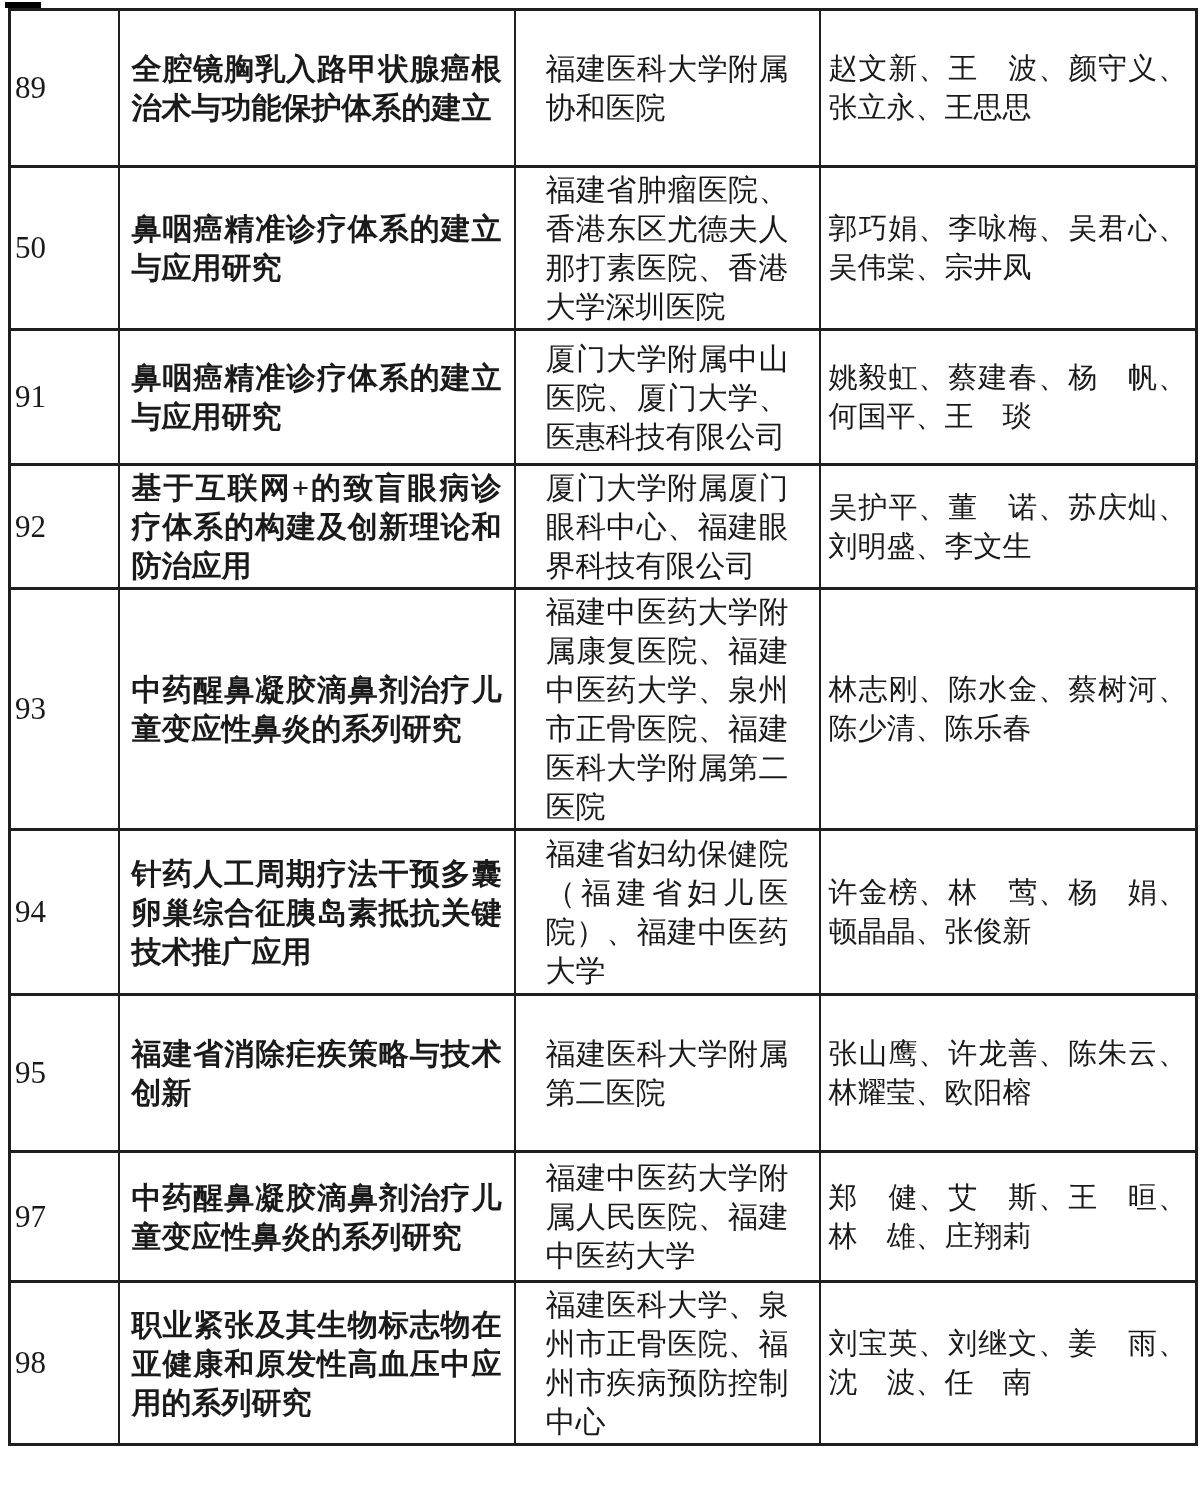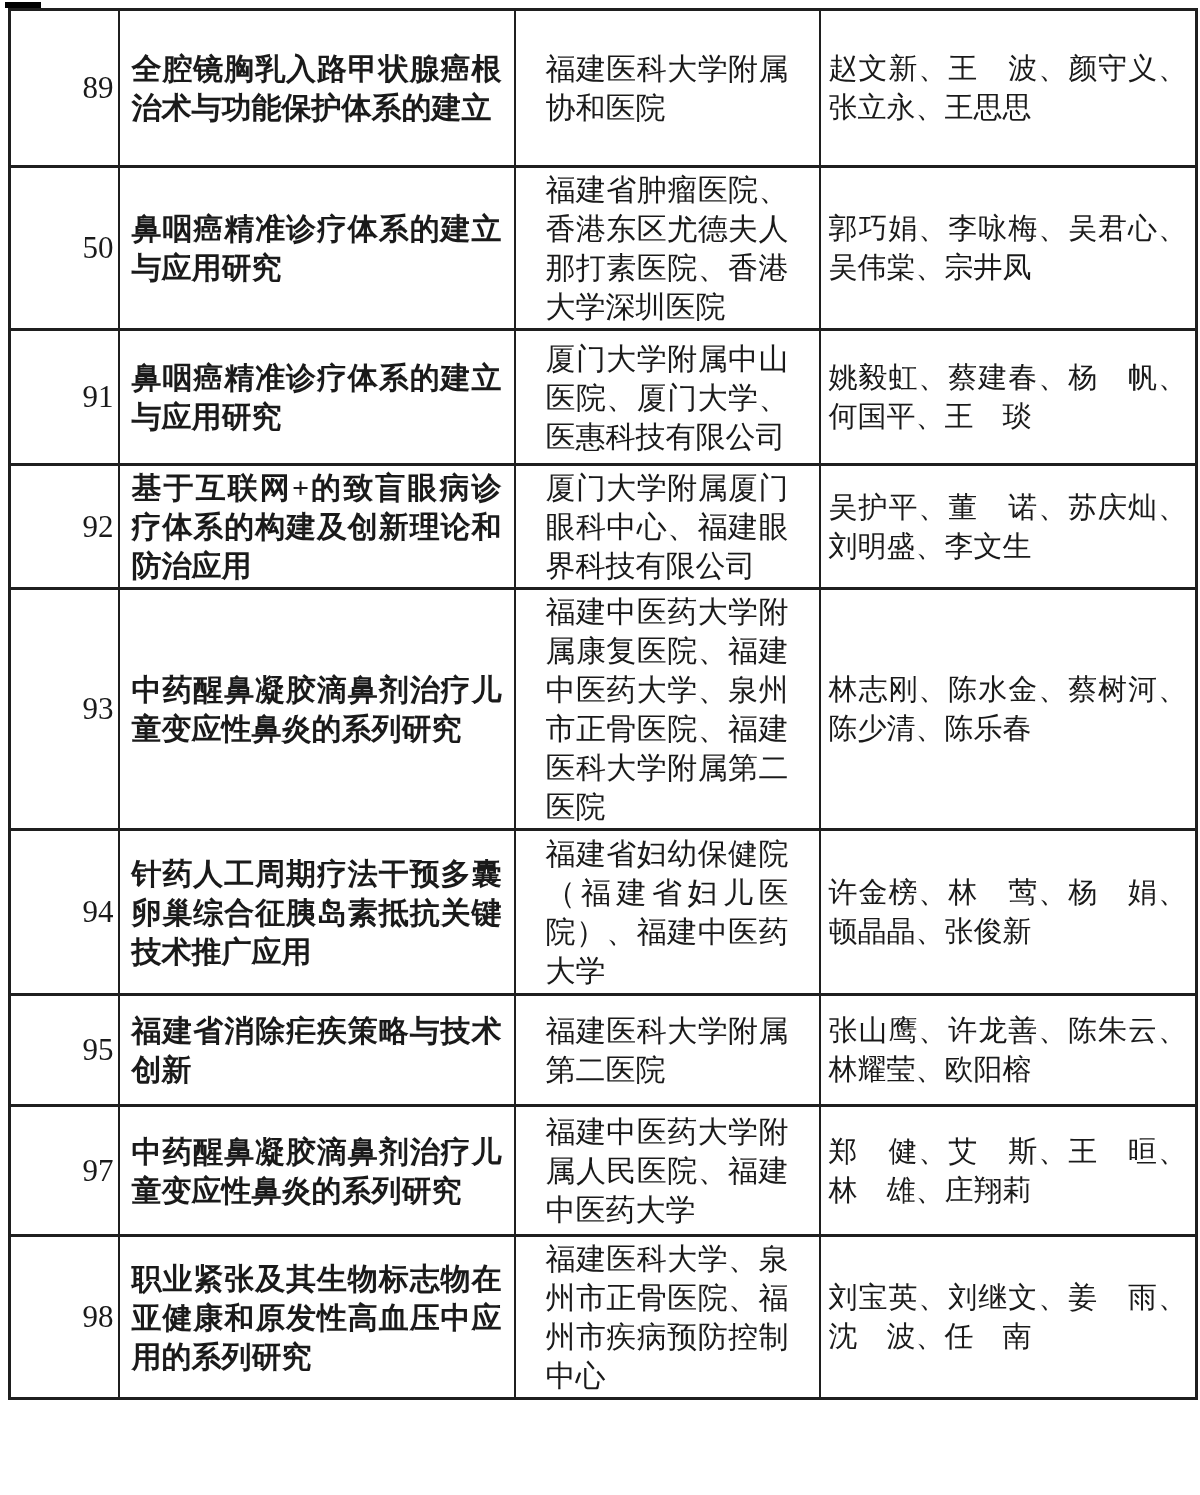--- a/index.html
+++ b/index.html
@@ -38,21 +38,21 @@
     border: 3px solid #1f1f1f;
   }
   td {
     border: 2px solid #1f1f1f;
     border-top-width: 3px;
     border-bottom-width: 3px;
     vertical-align: middle;
     overflow: hidden;
   }
   td.no {
-    text-align: right;
+    text-align: left;
     font-size: 31px;
     padding: 2px 4px;
   }
   td.title {
     font-size: 30px;
     line-height: 39px;
     padding: 2px 12px;
     text-align: justify;
     text-justify: inter-character;
     font-weight: bold;
@@ -114,21 +114,21 @@
           <td class="title">中药醒鼻凝胶滴鼻剂治疗儿童变应性鼻炎的系列研究</td>
           <td class="org">福建中医药大学附属康复医院、福建中医药大学、泉州市正骨医院、福建医科大学附属第二医院</td>
           <td class="people">林志刚、陈水金、蔡树河、陈少清、陈乐春</td>
         </tr>
         <tr style="height: 165px;">
           <td class="no">94</td>
           <td class="title">针药人工周期疗法干预多囊卵巢综合征胰岛素抵抗关键技术推广应用</td>
           <td class="org">福建省妇幼保健院（福建省妇儿医院）、福建中医药大学</td>
           <td class="people">许金榜、林　莺、杨　娟、顿晶晶、张俊新</td>
         </tr>
-        <tr style="height: 111px;">
+        <tr style="height: 157px;">
           <td class="no">95</td>
           <td class="title">福建省消除疟疾策略与技术创新</td>
           <td class="org">福建医科大学附属第二医院</td>
           <td class="people">张山鹰、许龙善、陈朱云、林耀莹、欧阳榕</td>
         </tr>
         <tr style="height: 130px;">
           <td class="no">97</td>
           <td class="title">中药醒鼻凝胶滴鼻剂治疗儿童变应性鼻炎的系列研究</td>
           <td class="org">福建中医药大学附属人民医院、福建中医药大学</td>
           <td class="people">郑　健、艾　斯、王　晅、林　雄、庄翔莉</td>

